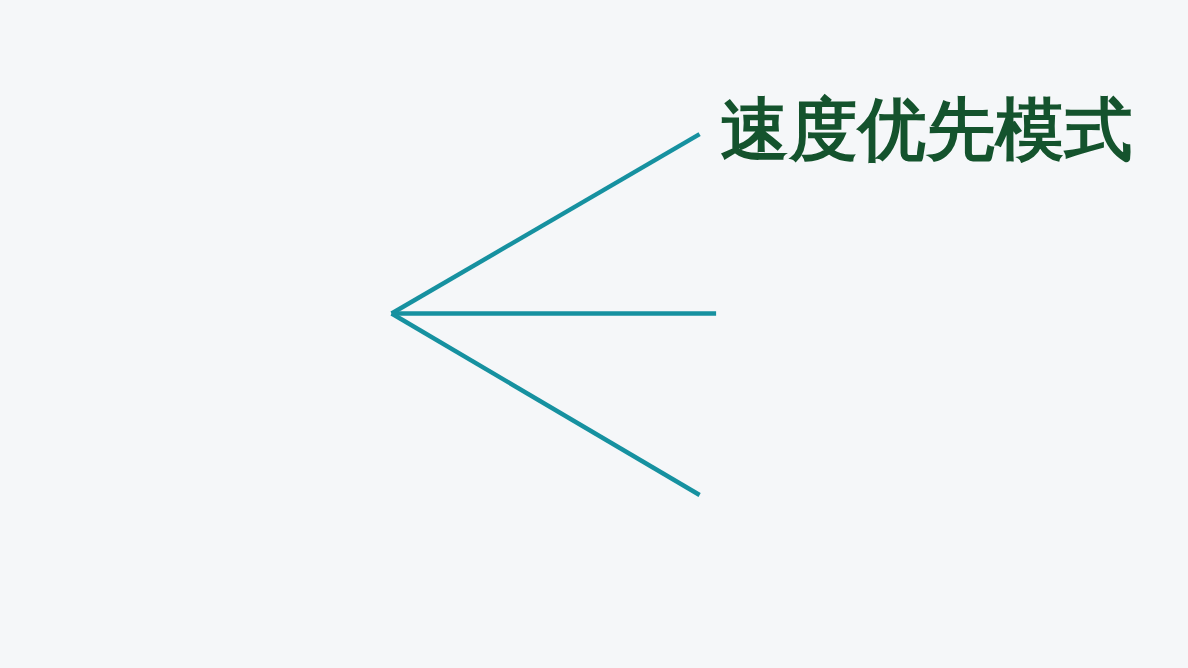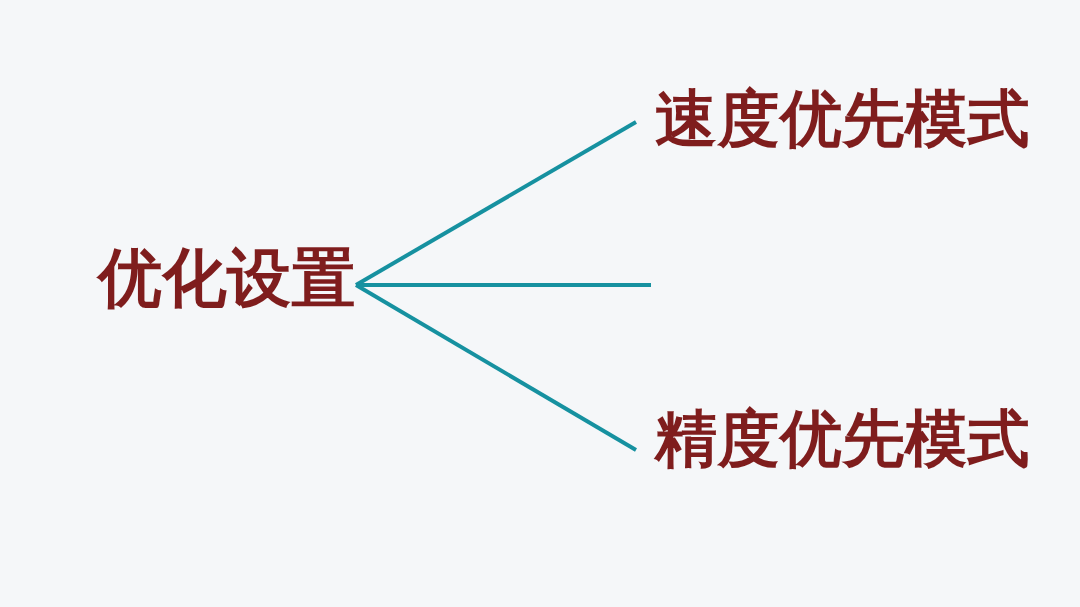--- a/index.html
+++ b/index.html
@@ -23,21 +23,21 @@
   .connectors {
     position: absolute;
     left: 0;
     top: 0;
     width: 1080px;
     height: 607px;
     pointer-events: none;
   }
   .node {
     position: absolute;
-    color: #7f1d1d;
+    color: #14532d;
     font-weight: 700;
     letter-spacing: 0.5px;
     white-space: nowrap;
     line-height: 1;
   }
   .node-root {
     left: 98px;
     top: 246px;
     font-size: 64px;
   }
@@ -53,20 +53,18 @@
 <body>
 
 <div class="canvas">
 
   <svg class="connectors" viewBox="0 0 1080 607" width="1080" height="607" aria-hidden="true">
     <line x1="356" y1="285" x2="636" y2="122" stroke="#1691a0" stroke-width="4" stroke-linecap="butt"></line>
     <line x1="356" y1="285" x2="651" y2="285" stroke="#1691a0" stroke-width="4" stroke-linecap="butt"></line>
     <line x1="356" y1="285" x2="636" y2="450" stroke="#1691a0" stroke-width="4" stroke-linecap="butt"></line>
   </svg>
 
-  <div class="node node-root">优化设置</div>
 
   <div class="node node-branch branch-1">速度优先模式</div>
 
 
-  <div class="node node-branch branch-3">精度优先模式</div>
 
 </div>
 
 </body></html>

